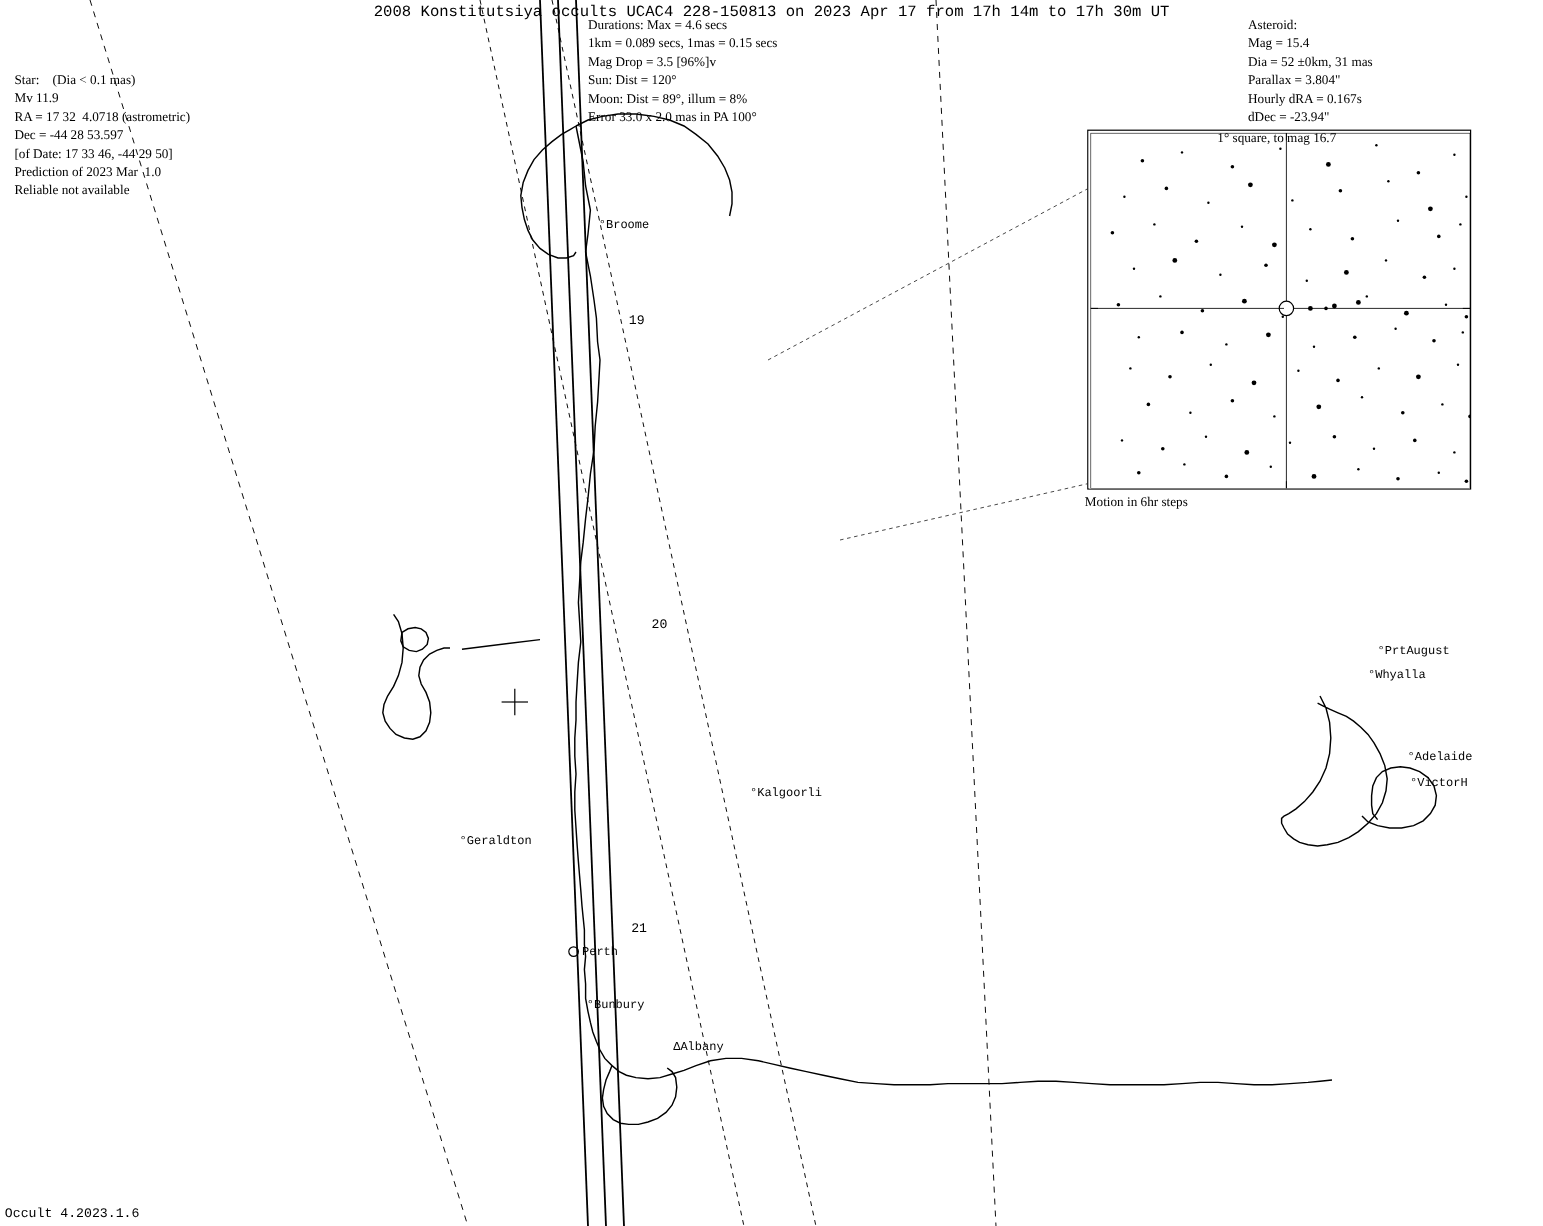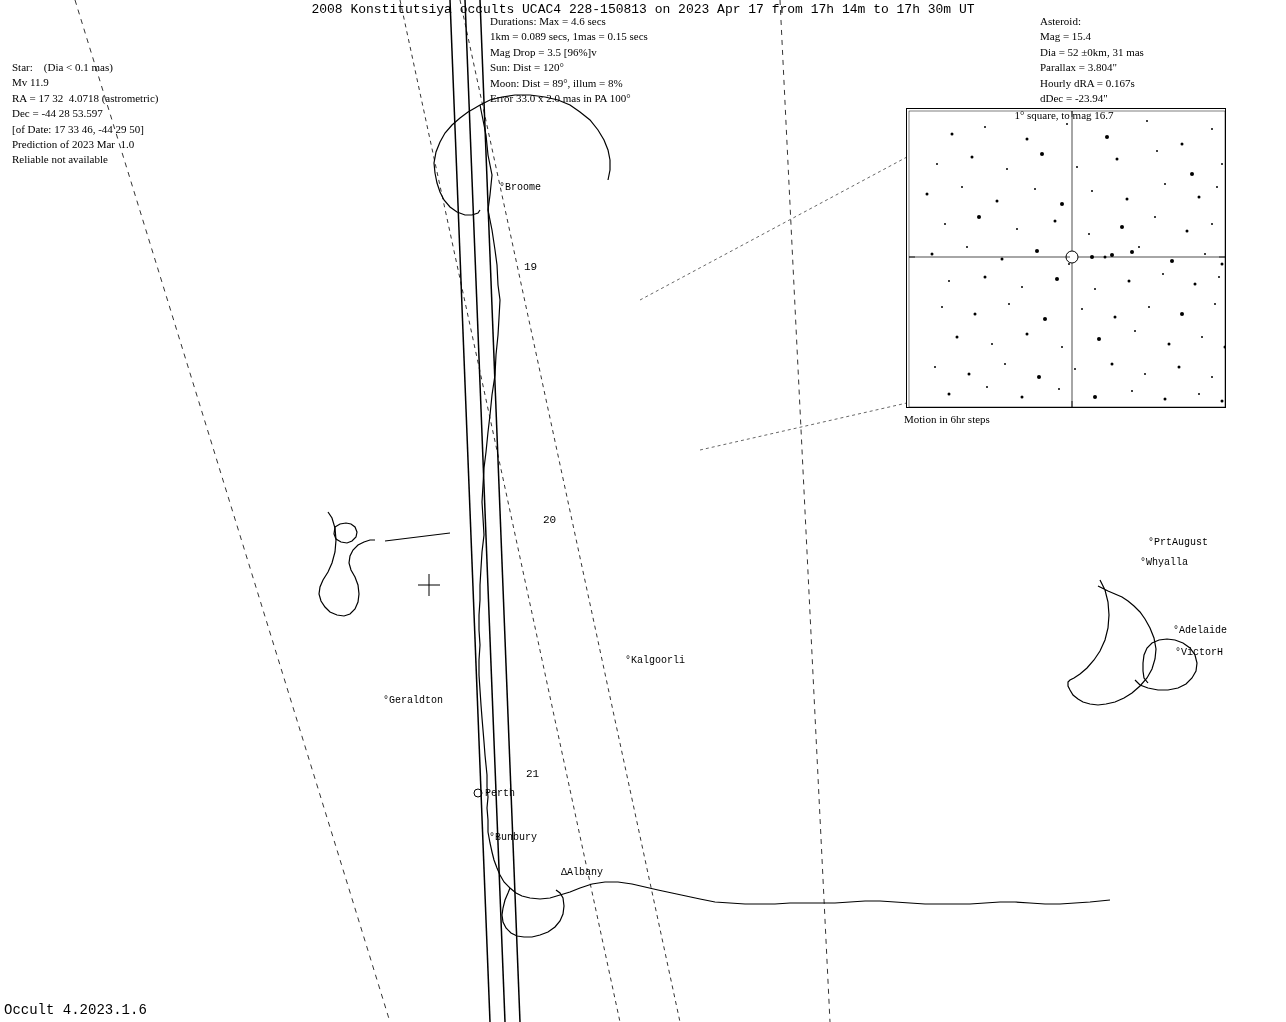--- a/index.html
+++ b/index.html
@@ -36,21 +36,21 @@
       width: 320px;
       height: 300px;
       border: 1px solid #000;
       background: #fff;
       overflow: hidden;
     }
     .occult-version {
       position: absolute;
       bottom: 4px;
       left: 4px;
-      font-size: 14px;
+      font-size: 11px;
     }
     svg.map-svg {
       position: absolute;
       top: 0; left: 0;
       width: 1286px;
       height: 1022px;
     }
   </style>
 </head>
 <body>

